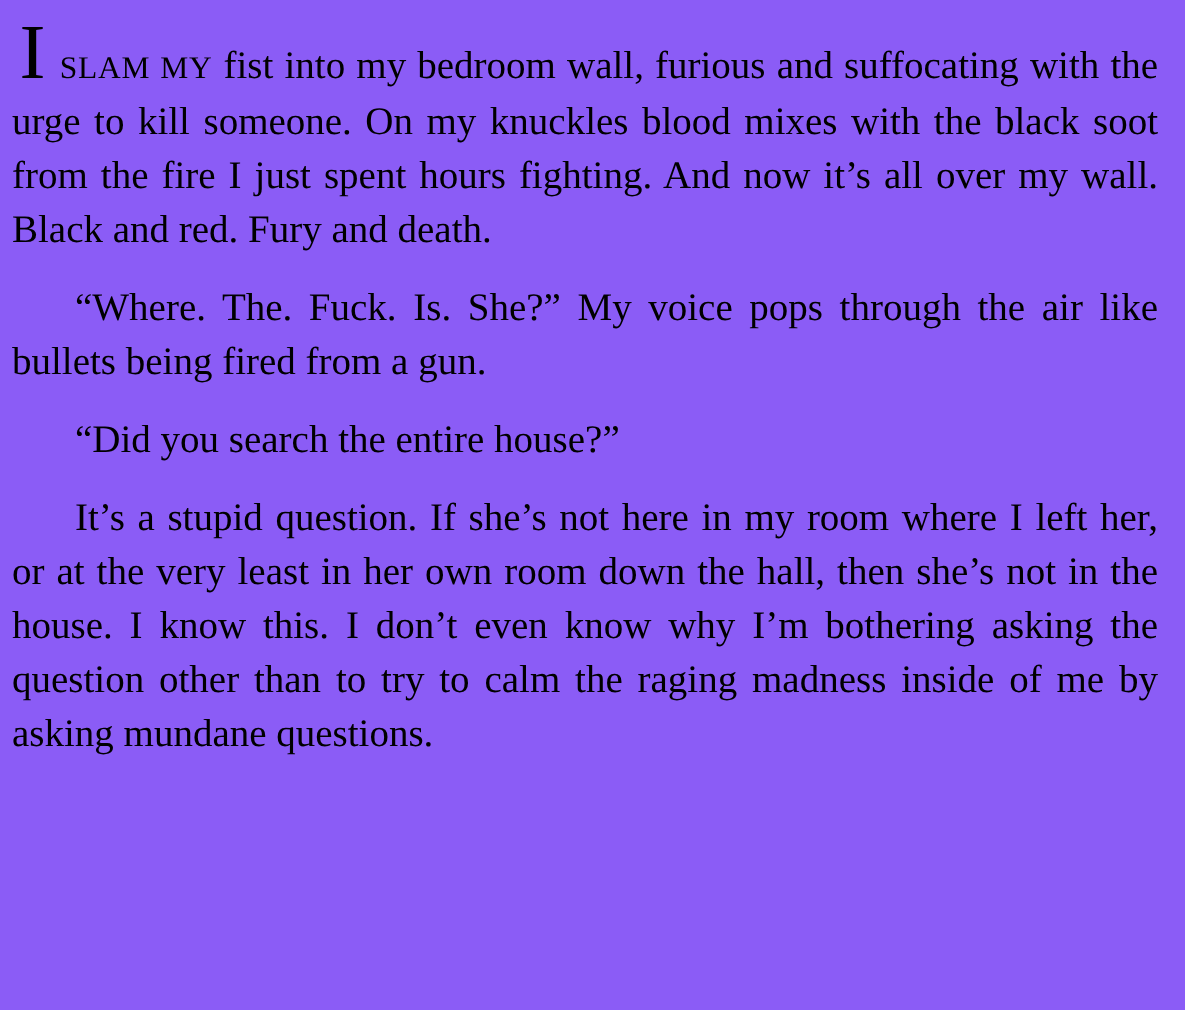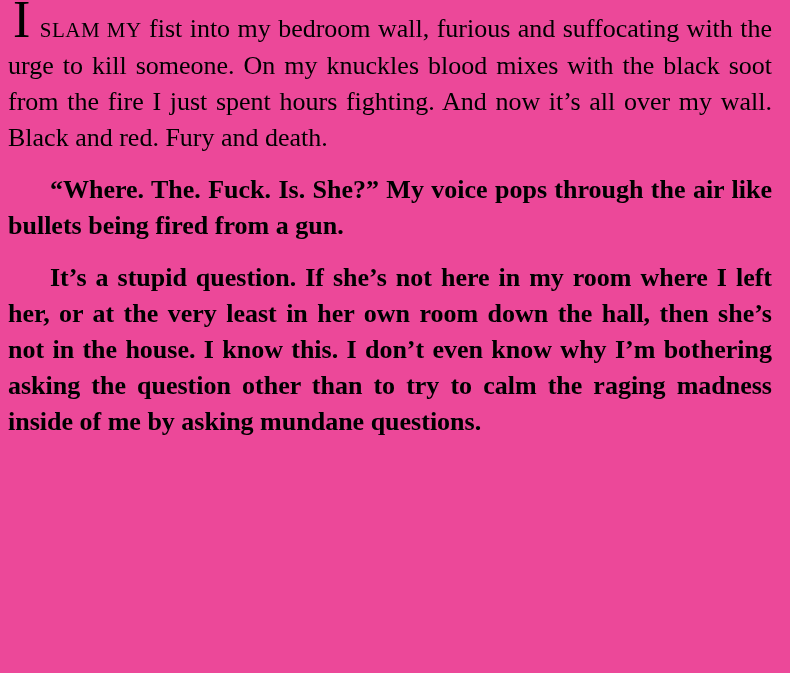--- a/index.html
+++ b/index.html
@@ -5,36 +5,35 @@
   html, body {
     margin: 0;
     padding: 0;
     background: #ffffff;
   }
   .page {
     box-sizing: border-box;
     width: 790px;
     height: 673px;
     overflow: hidden;
-    background: #ec4899;
+    background: #8b5cf6;
     color: #000000;
     font-family: "Liberation Serif", "DejaVu Serif", serif;
     font-size: 26px;
     line-height: 36px;
     text-align: justify;
-    padding: 7px 18px 0 8px;
+    padding: 23px 18px 0 8px;
   }
   .para {
     margin: 0;
     padding: 0;
   }
   .para.indented {
     text-indent: 42px;
     margin-top: 16px;
-    font-weight: bold;
   }
   .para.opening {
     text-indent: 5px;
   }
   .dropcap {
     font-size: 52px;
     line-height: 26px;
     letter-spacing: 0px;
     margin-right: 2px;
   }
@@ -43,15 +42,16 @@
     letter-spacing: 0.5px;
   }
 </style>
 </head>
 <body>
 
 <div class="page">
   <p class="para opening"><span class="dropcap">I</span> <span class="smallcaps-lead">SLAM MY</span> <span>fist into my bedroom wall, furious and suffocating with the urge to kill someone. On my knuckles blood mixes with the black soot from the fire I just spent hours fighting. And now it’s all over my wall. Black and red. Fury and death.</span></p>
   <div id="paragraphs">
       <p class="para indented">“Where. The. Fuck. Is. She?” My voice pops through the air like bullets being fired from a gun.</p>
+      <p class="para indented">“Did you search the entire house?”</p>
       <p class="para indented">It’s a stupid question. If she’s not here in my room where I left her, or at the very least in her own room down the hall, then she’s not in the house. I know this. I don’t even know why I’m bothering asking the question other than to try to calm the raging madness inside of me by asking mundane questions.</p>
     </div>
 </div>
 
 </body></html>

